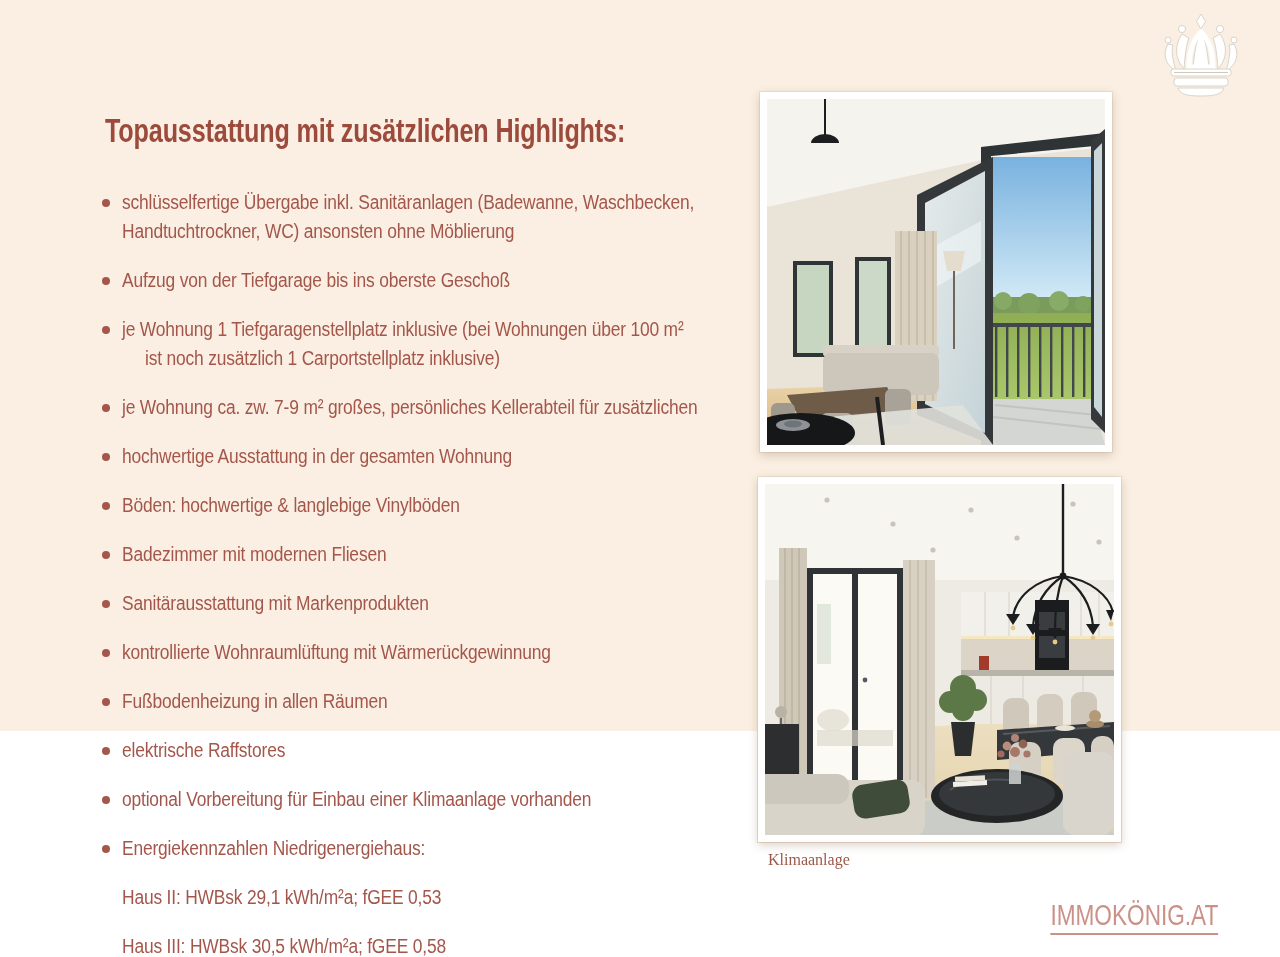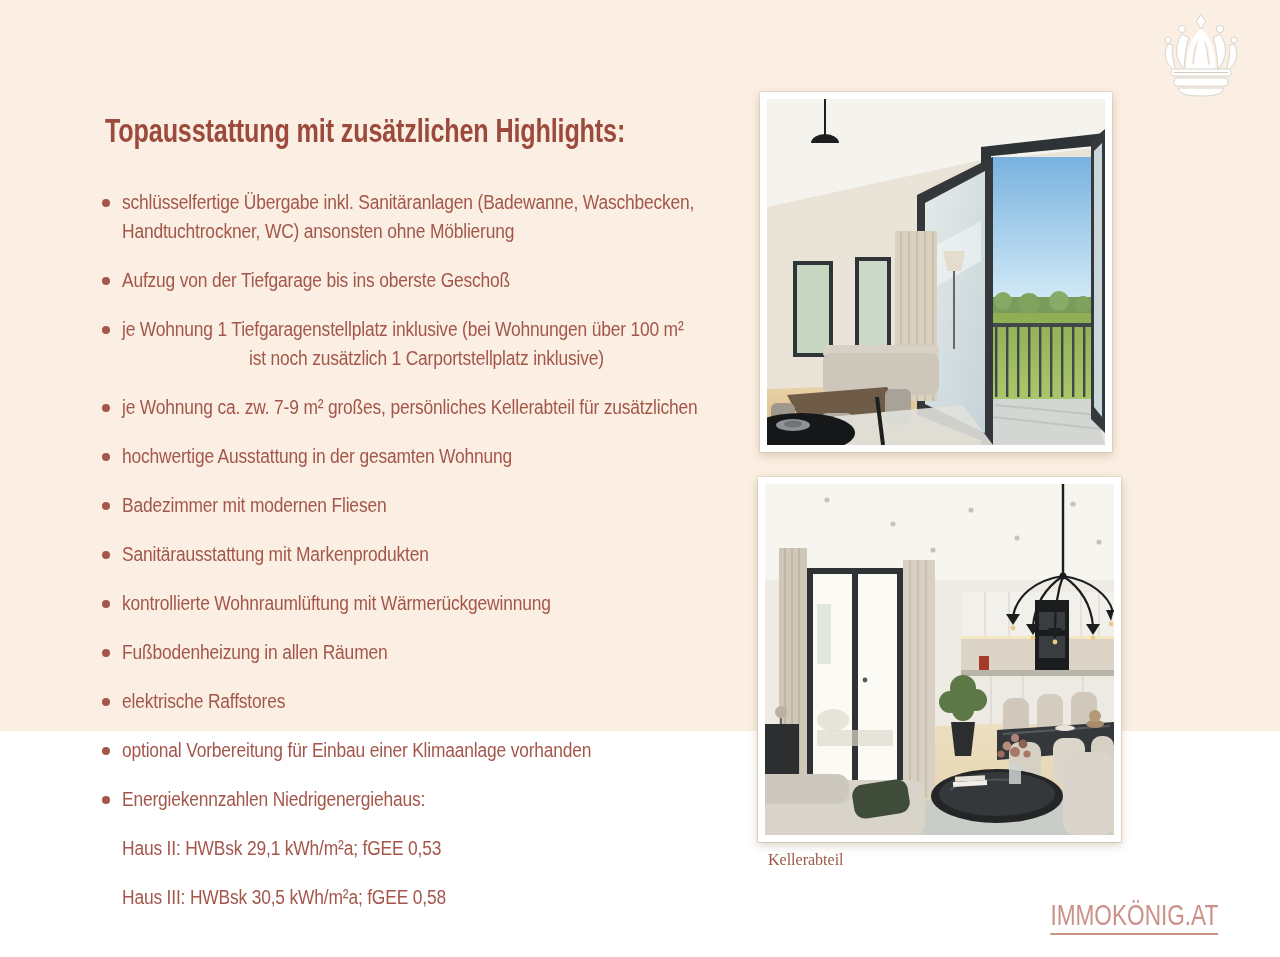--- a/index.html
+++ b/index.html
@@ -19,21 +19,21 @@
     position:absolute;left:105px;top:111px;
     font-size:34px;font-weight:bold;color:var(--title);
     white-space:nowrap;letter-spacing:-.2px;
     transform:scaleX(.74);transform-origin:left center;
   }
 
   
   .features{position:absolute;left:100px;top:188px;width:660px;}
   .feature-row{position:relative;height:29px;line-height:29px;padding-left:22px;white-space:nowrap;}
   .feature-row.gap{margin-top:20px;}
-  .feature-row.indent{padding-left:45px;text-align:center;}
+  .feature-row.indent{padding-left:45px;}
   .feature-row .dot{
     position:absolute;left:2px;top:11px;width:8px;height:8px;border-radius:50%;
     background:var(--text);
   }
   .feature-row .txt{
     display:inline-block;font-size:20px;color:var(--text);letter-spacing:-.2px;
     transform:scaleX(.87);transform-origin:left center;
   }
 
   
@@ -91,20 +91,21 @@
   <h1 class="title">Topausstattung mit zusätzlichen Highlights:</h1>
 
   <div class="features">
       <div class="feature-row"><span class="dot"></span><span class="txt">schlüsselfertige Übergabe inkl. Sanitäranlagen (Badewanne, Waschbecken,</span></div>
       <div class="feature-row"><span class="txt">Handtuchtrockner, WC) ansonsten ohne Möblierung</span></div>
       <div class="feature-row gap"><span class="dot"></span><span class="txt">Aufzug von der Tiefgarage bis ins oberste Geschoß</span></div>
       <div class="feature-row gap"><span class="dot"></span><span class="txt">je Wohnung 1 Tiefgaragenstellplatz inklusive (bei Wohnungen über 100 m²</span></div>
       <div class="feature-row indent"><span class="txt">ist noch zusätzlich 1 Carportstellplatz inklusive)</span></div>
       <div class="feature-row gap"><span class="dot"></span><span class="txt">je Wohnung ca. zw. 7-9 m² großes, persönliches Kellerabteil für zusätzlichen</span></div>
       <div class="feature-row gap"><span class="dot"></span><span class="txt">hochwertige Ausstattung in der gesamten Wohnung</span></div>
+      <div class="feature-row gap"><span class="dot"></span><span class="txt">Böden: hochwertige &amp; langlebige Vinylböden</span></div>
       <div class="feature-row gap"><span class="dot"></span><span class="txt">Badezimmer mit modernen Fliesen</span></div>
       <div class="feature-row gap"><span class="dot"></span><span class="txt">Sanitärausstattung mit Markenprodukten</span></div>
       <div class="feature-row gap"><span class="dot"></span><span class="txt">kontrollierte Wohnraumlüftung mit Wärmerückgewinnung</span></div>
       <div class="feature-row gap"><span class="dot"></span><span class="txt">Fußbodenheizung in allen Räumen</span></div>
       <div class="feature-row gap"><span class="dot"></span><span class="txt">elektrische Raffstores</span></div>
       <div class="feature-row gap"><span class="dot"></span><span class="txt">optional Vorbereitung für Einbau einer Klimaanlage vorhanden</span></div>
       <div class="feature-row gap"><span class="dot"></span><span class="txt">Energiekennzahlen Niedrigenergiehaus:</span></div>
       <div class="feature-row gap"><span class="txt">Haus II: HWBsk 29,1 kWh/m²a; fGEE 0,53</span></div>
       <div class="feature-row gap"><span class="txt">Haus III: HWBsk 30,5 kWh/m²a; fGEE 0,58</span></div>
     </div>
@@ -329,17 +330,17 @@
           <circle cx="262" cy="270" r="3.6" fill="#a5786a"></circle>
       </g>
 
       <rect x="298" y="268" width="51" height="83" rx="12" fill="#d9d5cc"></rect>
       <rect x="-12" y="296" width="172" height="58" rx="14" fill="#d8d4ca"></rect>
       <rect x="-12" y="290" width="96" height="30" rx="12" fill="#ccc8be"></rect>
       <rect x="88" y="298" width="56" height="34" rx="11" fill="#3f4c39" transform="rotate(-9 116 315)"></rect>
     </svg>
   </figure>
 
-  <div class="caption">Kellerabteil</div>
+  <div class="caption">Klimaanlage</div>
 
   <a href="#" class="website">IMMOKÖNIG.AT</a>
 
 </div>
 
 </body></html>

